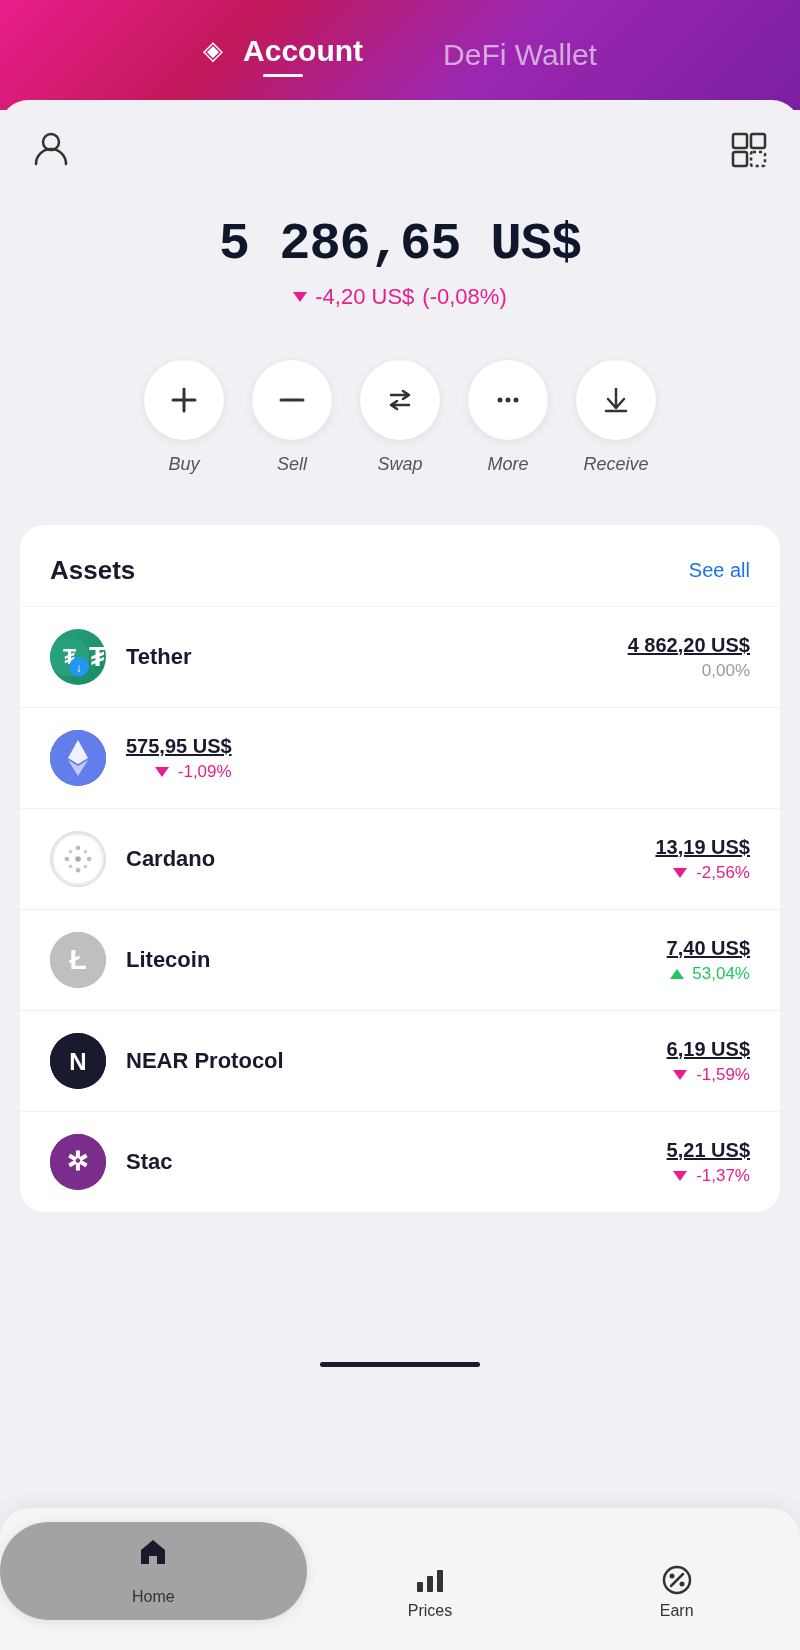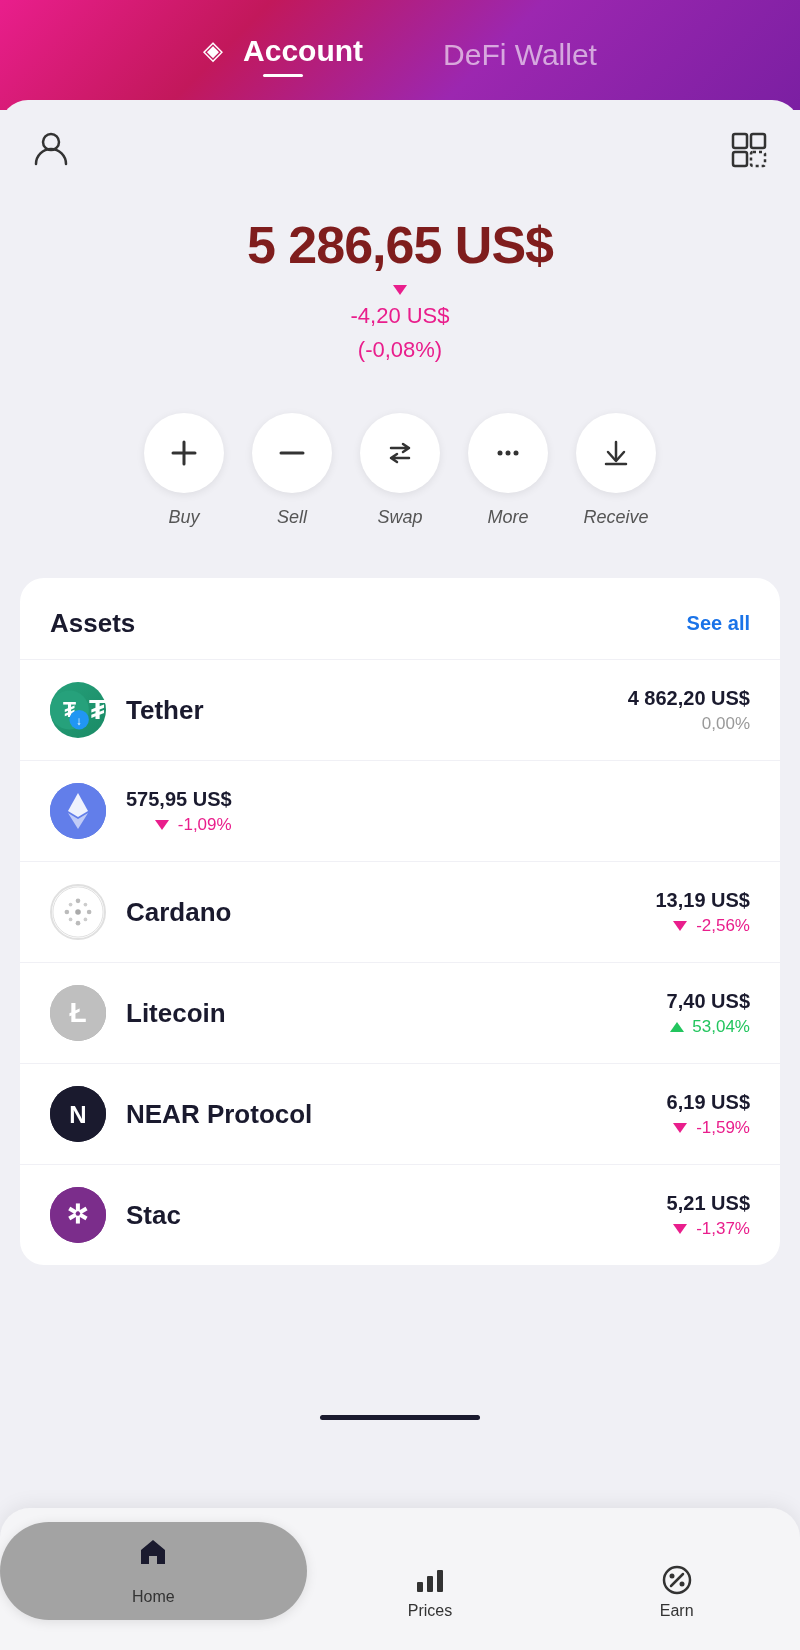--- a/index.html
+++ b/index.html
@@ -75,32 +75,32 @@
     
     .balance-section {
       display: flex;
       flex-direction: column;
       align-items: center;
       padding: 30px 20px 40px;
     }
     .balance-amount {
       font-size: 52px;
       font-weight: 800;
-      color: #7f1d1d;
+      color: #0f172a;
       letter-spacing: -1px;
+      font-family: Liberation Mono, monospace;
     }
     .balance-change {
       display: flex;
       align-items: center;
       gap: 8px;
       margin-top: 10px;
       color: #e91e8c;
       font-size: 22px;
       font-weight: 500;
-      flex-direction: column;
     }
     .arrow-down {
       display: inline-block;
       width: 0;
       height: 0;
       border-left: 7px solid transparent;
       border-right: 7px solid transparent;
       border-top: 10px solid #e91e8c;
     }
     .arrow-up {
@@ -159,21 +159,21 @@
       padding: 30px 30px 20px;
     }
     .assets-title {
       font-size: 26px;
       font-weight: 700;
       color: #1a1a2e;
     }
     .see-all {
       font-size: 20px;
       color: #1a73e8;
-      font-weight: 700;
+      font-weight: 400;
       cursor: pointer;
     }
 
     
     .asset-row {
       display: flex;
       align-items: center;
       padding: 22px 30px;
       border-top: 1px solid #f0f0f5;
     }
@@ -184,35 +184,36 @@
       display: flex;
       align-items: center;
       justify-content: center;
       font-size: 22px;
       font-weight: 700;
       color: #fff;
       flex-shrink: 0;
       margin-right: 20px;
     }
     .asset-name {
-      font-size: 26px;
+      font-size: 22px;
       font-weight: 600;
       color: #1a1a2e;
       flex: 1;
     }
     .asset-values {
       display: flex;
       flex-direction: column;
       align-items: flex-end;
       gap: 4px;
     }
     .asset-amount {
       font-size: 20px;
       font-weight: 600;
       color: #1a1a2e;
+      text-decoration: underline;
     }
     .asset-change {
       font-size: 17px;
       font-weight: 400;
     }
     .asset-change.negative {
       color: #e91e8c;
     }
     .asset-change.positive {
       color: #22c55e;

